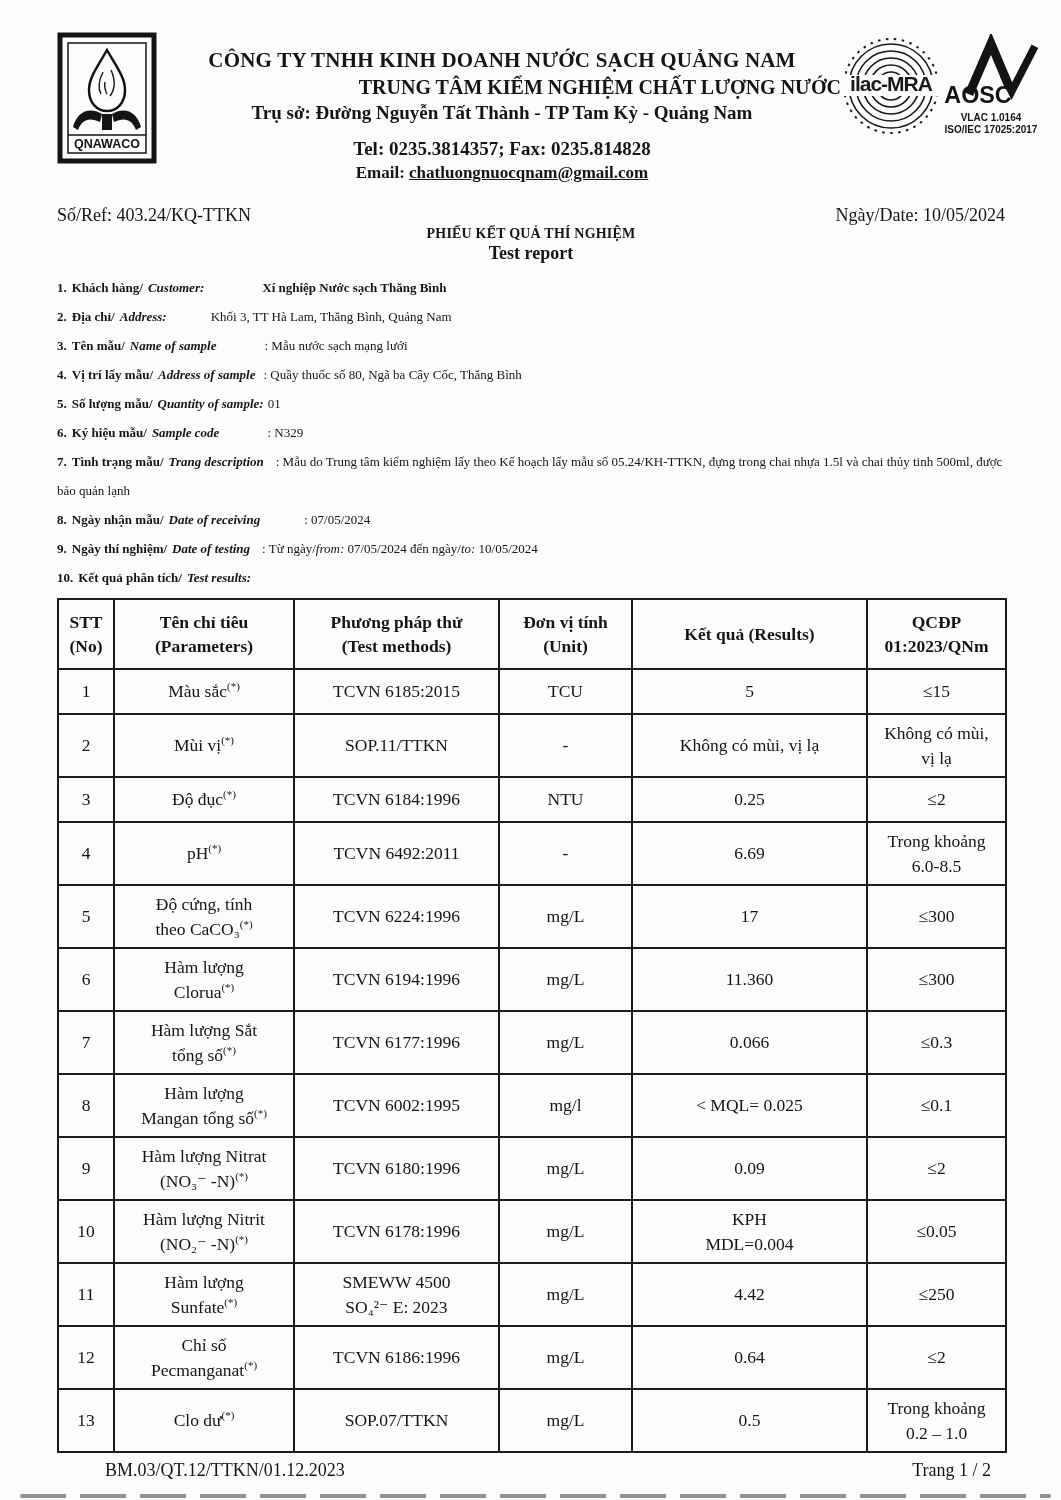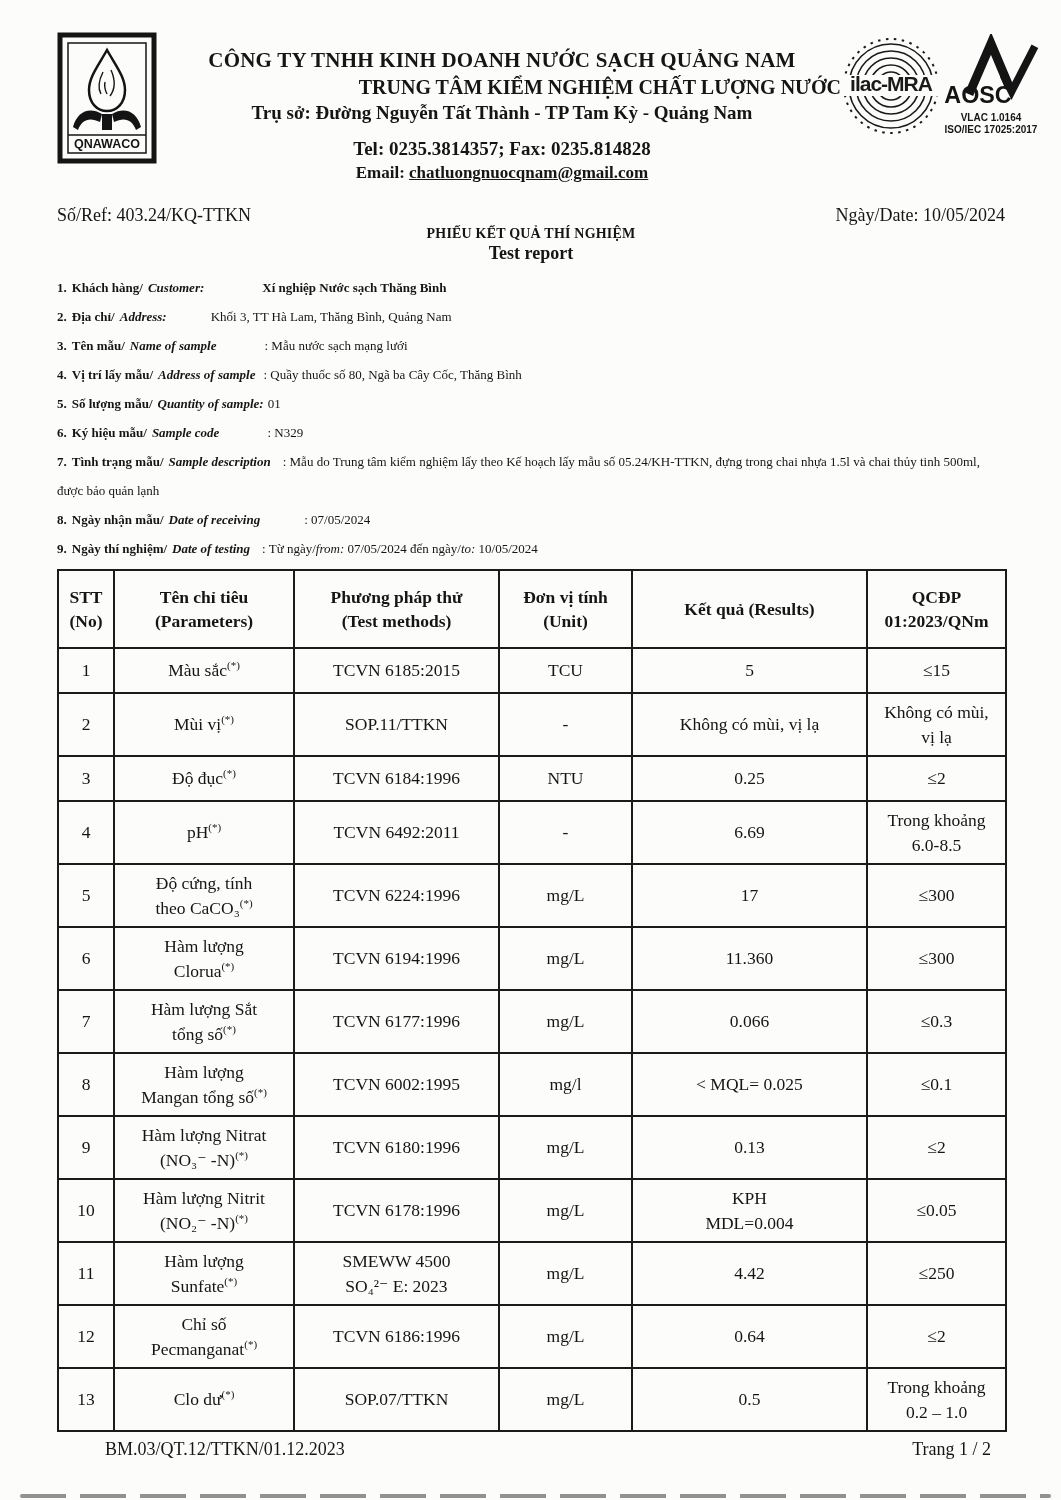--- a/index.html
+++ b/index.html
@@ -48,21 +48,21 @@
   
   table.tbl { border-collapse:collapse; width:948px; margin-top:6px; table-layout:fixed; }
   .tbl th, .tbl td {
     border:2px solid #1b1b1b;
     text-align:center; vertical-align:middle;
     font-size:17.5px; line-height:1.38;
     padding:2px 5px;
     white-space:pre-line;
   }
   .tbl th { font-weight:bold; }
-  tr.hrow { height:78px; }
+  tr.hrow { height:70px; }
   tr.r-s { height:45px; }
   tr.r-m { height:63px; }
   sup.star { font-size:11px; line-height:0; }
 
   
   .foot { display:flex; justify-content:space-between; margin-top:7px; font-size:18px; }
   .foot-left { margin-left:48px; }
   .foot-right { margin-right:14px; }
 
   
@@ -155,27 +155,30 @@
     <div>
       <span class="num">4.</span><span class="lbl-vi">Vị trí lấy mẫu/</span><span class="lbl-en">Address of sample</span><span class="val g8">: Quầy thuốc số 80, Ngã ba Cây Cốc, Thăng Bình</span>
     </div>
     <div>
       <span class="num">5.</span><span class="lbl-vi">Số lượng mẫu/</span><span class="lbl-en">Quantity of sample:</span><span class="val g4">01</span>
     </div>
     <div>
       <span class="num">6.</span><span class="lbl-vi">Ký hiệu mẫu/</span><span class="lbl-en">Sample code</span><span class="val g48">: N329</span>
     </div>
     <div>
-      <span class="num">7.</span><span class="lbl-vi">Tình trạng mẫu/</span><span class="lbl-en">Sample description</span><span class="val g12">: Mẫu do Trung tâm kiểm nghiệm lấy theo Kế hoạch lấy mẫu số 05.24/KH-TTKN, đựng trong chai nhựa 1.5l và chai thủy tinh 500ml, được bảo quản lạnh</span>
+      <span class="num">7.</span><span class="lbl-vi">Tình trạng mẫu/</span><span class="lbl-en">Trang description</span><span class="val g12">: Mẫu do Trung tâm kiểm nghiệm lấy theo Kế hoạch lấy mẫu số 05.24/KH-TTKN, đựng trong chai nhựa 1.5l và chai thủy tinh 500ml, được bảo quản lạnh</span>
     </div>
     <div>
       <span class="num">8.</span><span class="lbl-vi">Ngày nhận mẫu/</span><span class="lbl-en">Date of receiving</span><span class="val g44">: 07/05/2024</span>
     </div>
     <div>
       <span class="num">9.</span><span class="lbl-vi">Ngày thí nghiệm/</span><span class="lbl-en">Date of testing</span><span class="val g12">: Từ ngày/</span><span class="val it">from:</span><span class="val"> 07/05/2024  đến ngày/</span><span class="val it">to:</span><span class="val"> 10/05/2024</span>
+    </div>
+    <div>
+      <span class="num">10.</span><span class="lbl-vi">Kết quả phân tích/</span><span class="lbl-en">Test results:</span>
     </div>
   </div>
 
   <table class="tbl">
     <colgroup>
       <col style="width:56px">
         <col style="width:180px">
         <col style="width:205px">
       <col style="width:133px">
         <col style="width:235px">
@@ -264,21 +267,21 @@
       <td>mg/l</td>
       <td>&lt; MQL= 0.025</td>
       <td>≤0.1</td>
     </tr>
     <tr class="r-m">
       <td>9</td>
       <td><span>Hàm lượng Nitrat
 (NO₃⁻ -N)</span><sup class="star">(*)</sup></td>
       <td>TCVN 6180:1996</td>
       <td>mg/L</td>
-      <td>0.13</td>
+      <td>0.09</td>
       <td>≤2</td>
     </tr>
     <tr class="r-m">
       <td>10</td>
       <td><span>Hàm lượng Nitrit
 (NO₂⁻ -N)</span><sup class="star">(*)</sup></td>
       <td>TCVN 6178:1996</td>
       <td>mg/L</td>
       <td>KPH
 MDL=0.004</td>

